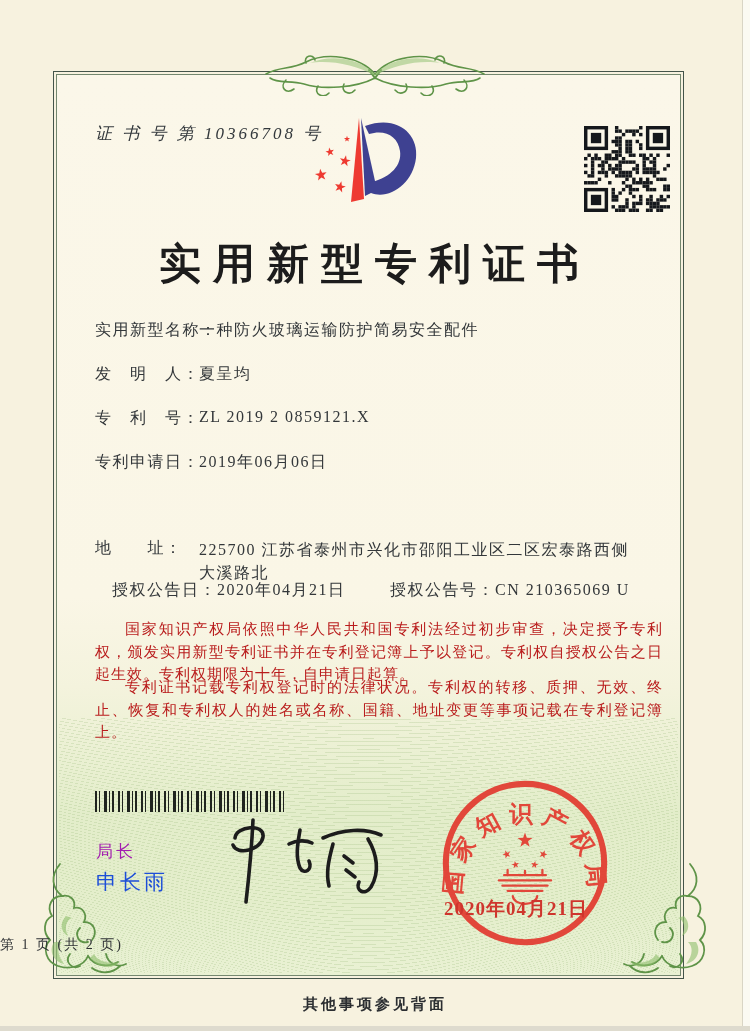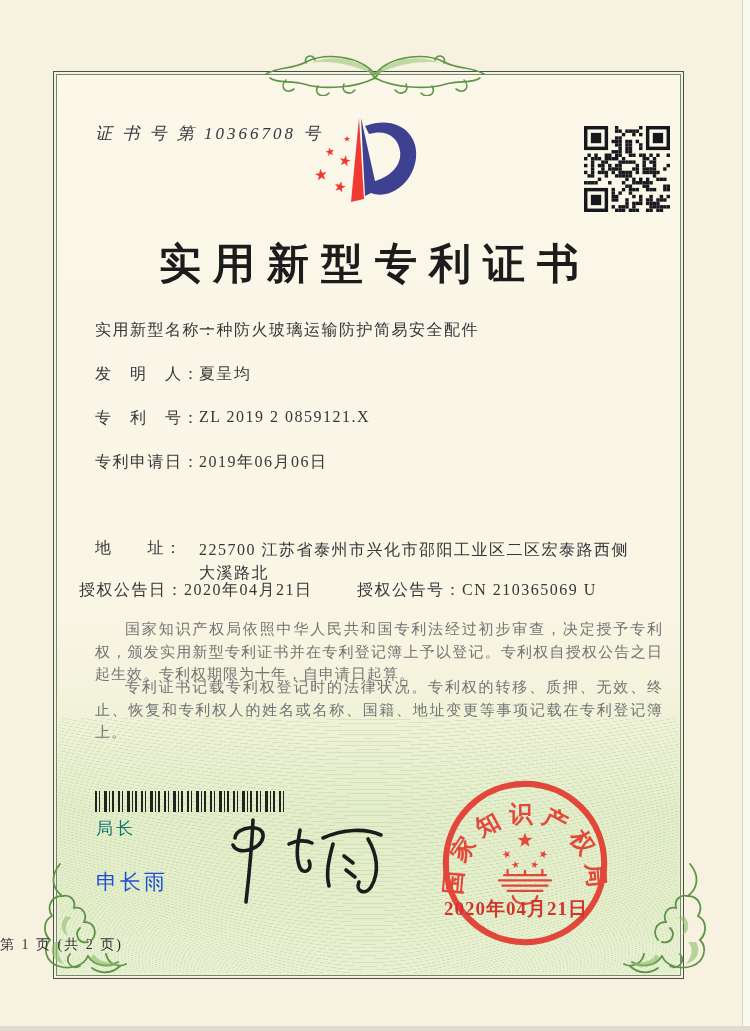--- a/index.html
+++ b/index.html
@@ -34,36 +34,36 @@
   .logo{position:absolute;left:301px;top:106px;width:130px;height:108px;}
   .qr{position:absolute;left:584px;top:126px;width:86px;height:86px;}
 
   .title{position:absolute;left:0;top:236px;width:750px;text-align:center;
     font-size:42px;font-weight:700;letter-spacing:12px;color:#1c1c1c;}
 
   .row{position:absolute;left:95px;width:575px;display:flex;font-size:16px;letter-spacing:1.5px;color:#33373a;white-space:nowrap;}
   .row .lbl{width:104px;flex:none;}
   .r1{top:320px}.r2{top:364px}.r3{top:408px}.r4{top:452px}.r5{top:496px}.r6{top:538px}
   .addr-val{white-space:normal;line-height:23px;width:460px;}
-  .grant{position:absolute;left:79px;top:580px;width:575px;font-size:16px;letter-spacing:1.5px;color:#33373a;white-space:nowrap;}
+  .grant{position:absolute;left:112px;top:580px;width:575px;font-size:16px;letter-spacing:1.5px;color:#33373a;white-space:nowrap;}
   .grant .g2{position:absolute;left:278px;top:0;}
 
   .para{position:absolute;left:95px;width:568px;font-size:15px;line-height:22.5px;
-    letter-spacing:1px;color:#737373;text-indent:2em;text-align:justify;}
+    letter-spacing:1px;color:#b91c1c;text-indent:2em;text-align:justify;}
   .p1{top:618px}.p2{top:676px}
 
   .barcode{position:absolute;left:95px;top:791px;width:189px;height:21px;
     background:repeating-linear-gradient(90deg,
       #20241f 0,#20241f 2px,rgba(0,0,0,0) 2px,rgba(0,0,0,0) 4px,
       #20241f 4px,#20241f 5px,rgba(0,0,0,0) 5px,rgba(0,0,0,0) 9px,
       #20241f 9px,#20241f 12px,rgba(0,0,0,0) 12px,rgba(0,0,0,0) 14px,
       #20241f 14px,#20241f 15px,rgba(0,0,0,0) 15px,rgba(0,0,0,0) 17px,
       #20241f 17px,#20241f 19px,rgba(0,0,0,0) 19px,rgba(0,0,0,0) 23px);}
 
-  .signer-title{position:absolute;left:96px;top:817px;font-size:17px;letter-spacing:3px;color:#0f766e;}
+  .signer-title{position:absolute;left:96px;top:840px;font-size:17px;letter-spacing:3px;color:#a21caf;}
   .signer-name{position:absolute;left:96px;top:868px;font-size:21px;letter-spacing:3px;color:#1d4ed8;}
   .signature{position:absolute;left:205px;top:812px;width:190px;height:98px;}
 
   .seal{position:absolute;left:438px;top:776px;width:174px;height:174px;opacity:.93;}
   .seal-date{position:absolute;left:444px;top:896px;width:170px;font-size:19px;font-weight:700;
     color:#cf352d;letter-spacing:1px;white-space:nowrap;}
 
   .page-no{position:absolute;left:0;top:936px;width:750px;text-align:left;font-size:14px;letter-spacing:2px;color:#2e3134;}
   .back-note{position:absolute;left:0;top:995px;width:750px;text-align:center;font-size:15px;font-weight:600;letter-spacing:3px;color:#2b2e31;}
 </style>
@@ -437,16 +437,17 @@
         <path d="M-20 10 L-20 4 M20 10 L20 4 M0 10 L0 5"></path>
         <path d="M-26 22 h52"></path>
         <path d="M-20 28 h40"></path>
         <path d="M-14 34 a14 9 0 0 0 28 0"></path>
       </g>
     </g>
   </svg>
   <div class="seal-date">2020年04月21日</div>
 
   <div class="page-no">第 1 页 (共 2 页)</div>
+  <div class="back-note">其他事项参见背面</div>
 
   <div class="scan-edge-right"></div>
   <div class="scan-edge-bottom"></div>
 </div>
 
 </body></html>

